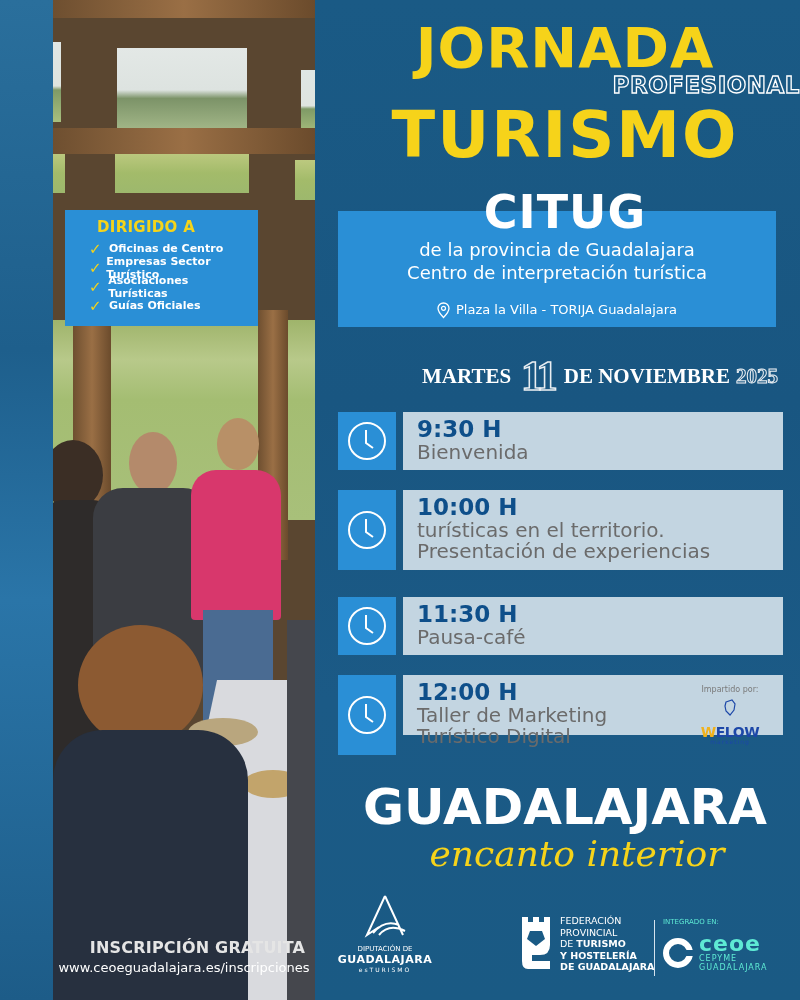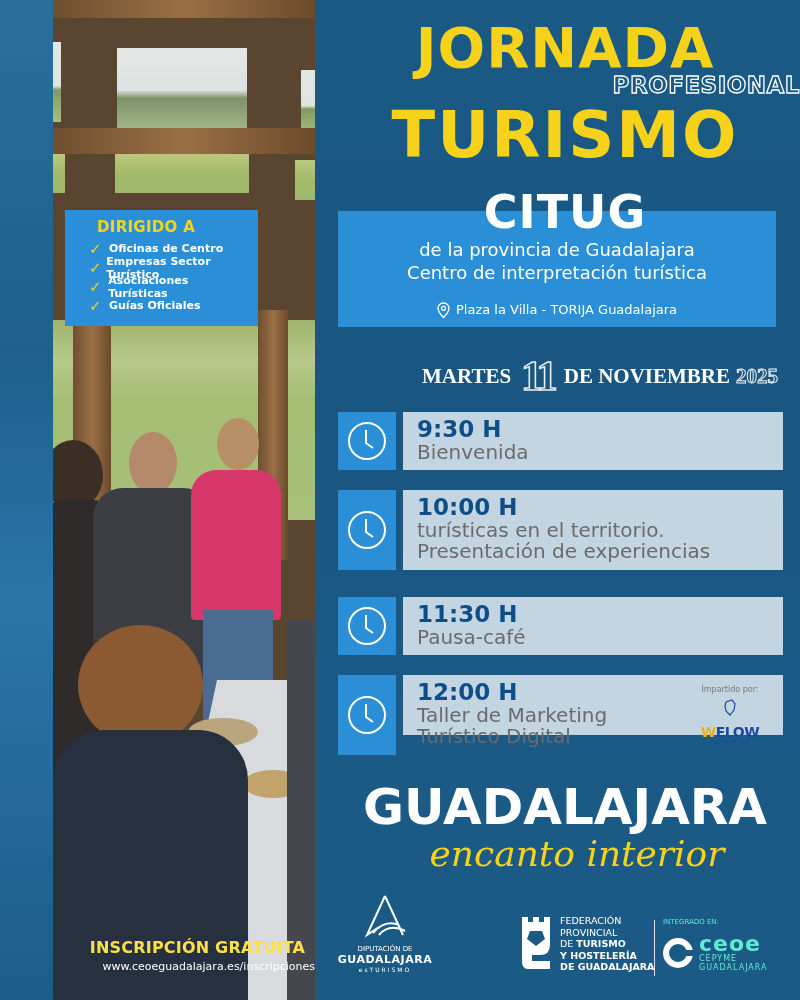--- a/index.html
+++ b/index.html
@@ -38,22 +38,22 @@
     font-size: 15px; letter-spacing: 0.3px; margin-bottom: 3px; margin-left: 8px;
   }
   .dirigido ul { list-style: none; }
   .dirigido li { display: flex; align-items: center; height: 19px; }
   .dirigido .check { color: #f5d41a; font-size: 15px; font-weight: bold; width: 20px; }
   .dirigido .lbl { color: #fff; font-weight: bold; font-size: 11px; }
 
   .insc {
     position: absolute; left: 53px; top: 938px; width: 262px; text-align: center;
   }
-  .insc .t1 { color: #fde047; font-weight: bold; font-size: 16px; letter-spacing: 0.2px; padding-left: 27px; }
-  .insc .t2 { color: #fff; font-size: 11px; margin-top: 3px; text-align: right; }
+  .insc .t1 { color: #e5e5e5; font-weight: bold; font-size: 16px; letter-spacing: 0.2px; padding-left: 27px; }
+  .insc .t2 { color: #fff; font-size: 13px; margin-top: 3px; }
 
   
   .title-jornada {
     position: absolute; left: 330px; top: 20px; width: 470px; text-align: center;
     color: #f6d31a; font-weight: bold; font-size: 56px; letter-spacing: 1px; line-height: 56px;
   }
   .title-prof {
     position: absolute; left: 330px; top: 72px; width: 470px; text-align: right;
     color: transparent; -webkit-text-stroke: 1.3px #ffffff; font-weight: bold; font-size: 23px;
     letter-spacing: 0.5px; line-height: 26px;

